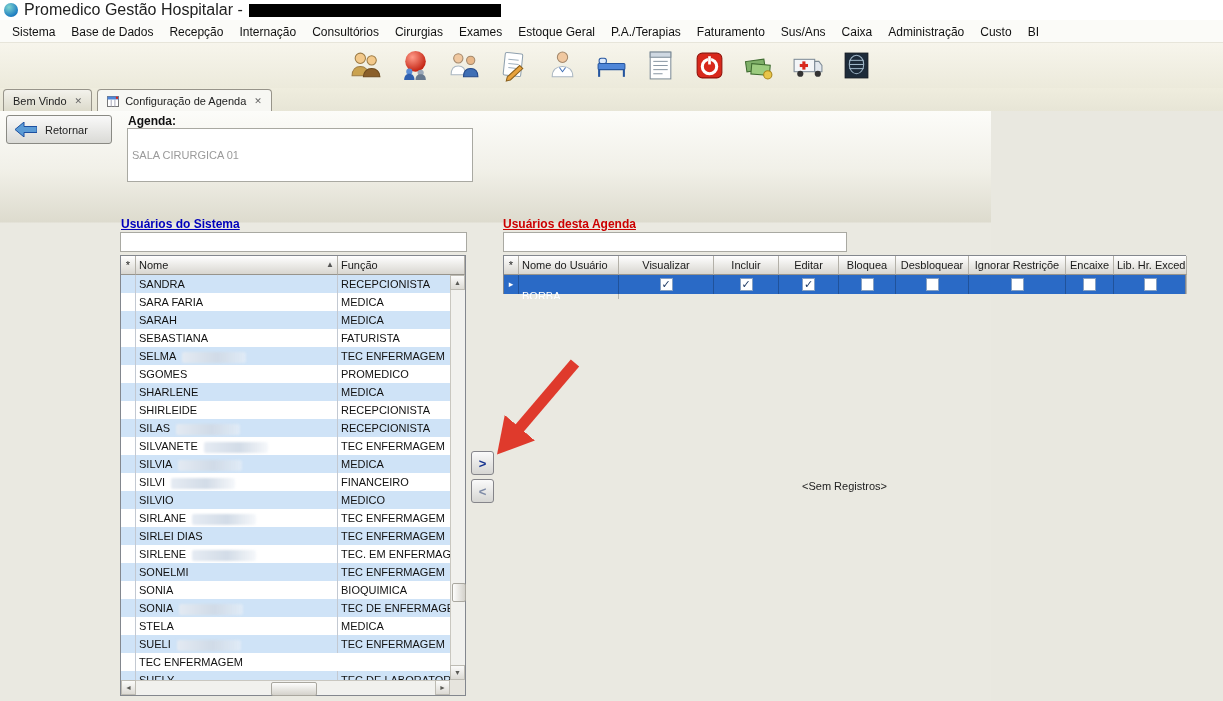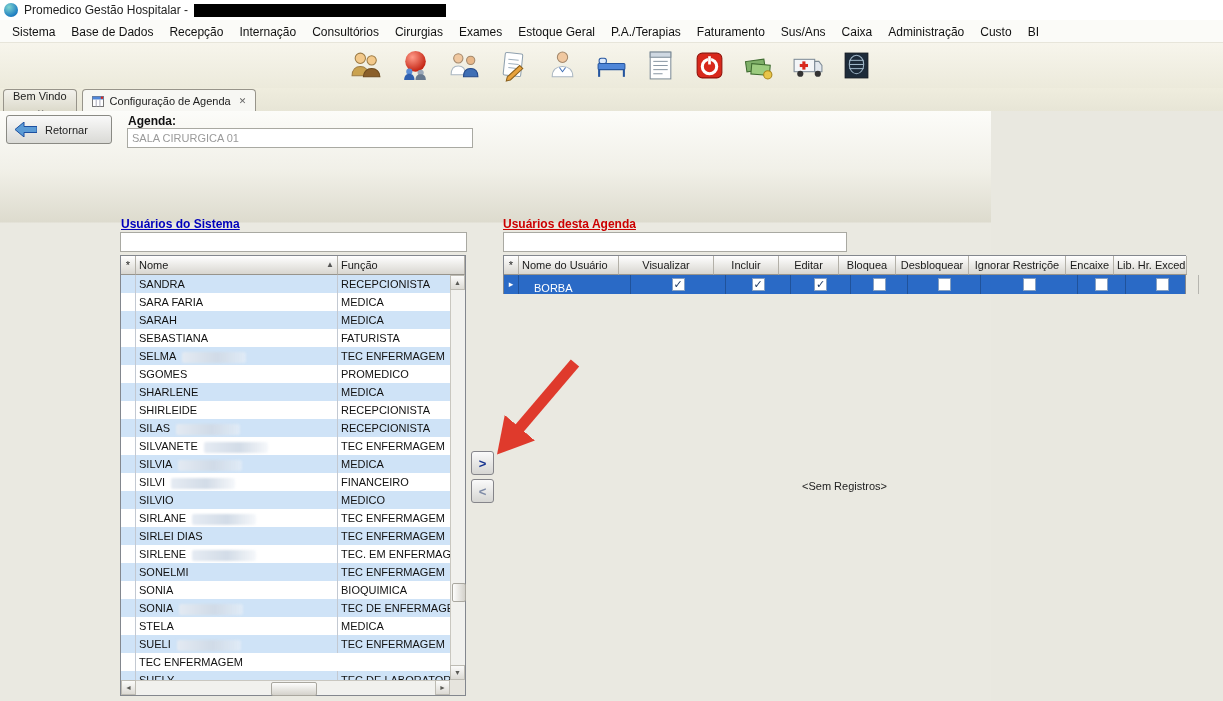--- a/index.html
+++ b/index.html
@@ -2,51 +2,51 @@
 <html style="--selection: #2a6ac6; --row-stripe: #cfe3f7; --left-title: #0000bb; --right-title: #cc0000; --arrow-annotation: #df3a2c;"><head>
 <meta charset="utf-8">
 <style>
   html,body{margin:0;padding:0;}
   body{width:1223px;height:701px;font-family:"Liberation Sans","DejaVu Sans",sans-serif;font-size:11px;color:#111;}
   .screen{position:relative;width:1223px;height:701px;overflow:hidden;background:#e9e8e0;}
 
   
   .titlebar{position:absolute;left:0;top:0;width:100%;height:20px;background:#ffffff;display:flex;align-items:center;padding-left:4px;box-sizing:border-box;}
   .app-icon{width:14px;height:14px;border-radius:50%;background:radial-gradient(circle at 35% 30%, #7fd4d0, #1f7ec2 70%, #0d4f86);margin-right:6px;flex:0 0 auto;}
-  .title-text{font-size:12px;color:#222;}
+  .title-text{font-size:16px;color:#222;}
   .redaction-box{display:inline-block;width:252px;height:13px;background:#000;margin-left:6px;}
 
   
   .menubar{position:absolute;left:0;top:20px;width:100%;height:23px;background:#fbfbf8;border-bottom:1px solid #e7e5da;display:flex;align-items:flex-end;padding-left:4px;box-sizing:border-box;}
   .menu-item{padding:3px 8px;font-size:12px;color:#111;cursor:default;}
 
   
   .toolbar{position:absolute;left:0;top:43px;width:100%;height:45px;background:linear-gradient(#f7f5ec,#eceadb);display:flex;align-items:center;justify-content:center;gap:11px;}
   .tool-btn{width:38px;height:40px;border:0;background:transparent;display:flex;align-items:center;justify-content:center;padding:0;}
   .tool-btn svg{width:33px;height:33px;}
 
   
   .tabbar{position:absolute;left:0;top:88px;width:100%;height:23px;background:linear-gradient(#efedde,#e7e5d6);display:flex;align-items:flex-end;padding-left:3px;box-sizing:border-box;}
   .tab{height:21px;display:flex;align-items:center;gap:6px;padding:0 9px;margin-right:5px;border:1px solid #97948a;border-bottom:none;border-radius:4px 4px 0 0;font-size:11px;color:#222;}
-  .tab.inactive{background:linear-gradient(#f3f2ec,#dcdacb);flex-direction:column;}
+  .tab.inactive{background:linear-gradient(#f3f2ec,#dcdacb);}
   .tab.active{background:#f7f7f3;}
   .tab-close{font-size:9px;color:#666;margin-left:2px;}
   .tab-icon svg{width:12px;height:12px;display:block;}
 
   
   .content{position:absolute;left:0;top:111px;width:991px;height:590px;
     background:linear-gradient(180deg,#fcfcf9 0%,#f1f0e8 10%,#dddbce 18.8%,#eae9e1 19%,#eae9e1 100%);}
 
   .return-btn{position:absolute;left:6px;top:4px;width:106px;height:29px;border:1px solid #8a8a84;border-radius:3px;
     background:linear-gradient(#f9f9f9,#dadad6);display:flex;align-items:center;gap:8px;padding:0 8px;font-size:11px;color:#222;font-family:inherit;}
   .return-arrow svg{width:22px;height:15px;display:block;}
 
   .agenda-label{position:absolute;left:128px;top:3px;font-weight:bold;font-size:12px;}
   .agenda-input{position:absolute;left:127px;top:17px;width:336px;height:16px;border:1px solid #a9a9a2;background:#fff;
-    font-family:inherit;font-size:11px;color:#9a9a9a;padding:1px 4px;}
+    font-family:inherit;font-size:11px;color:#9a9a9a;padding:18px 4px;}
 
   .panel-title{position:absolute;top:106px;font-weight:bold;font-size:12px;text-decoration:underline;}
   .panel-title.left{left:121px;color:var(--left-title,#0000bb);}
   .panel-title.right{left:503px;color:var(--right-title,#cc0000);}
   .search-input{position:absolute;top:121px;height:16px;border:1px solid #a9a9a2;background:#fff;font-family:inherit;font-size:11px;padding:1px 4px;}
   .search-input.left{left:120px;width:337px;}
   .search-input.right{left:503px;width:334px;}
 
   
   .grid{position:absolute;border:1px solid #83878e;background:#fff;box-sizing:border-box;}
@@ -71,21 +71,21 @@
   .lrow .func{flex:1 1 auto;padding:0 3px;}
   .smudge{display:none;margin-left:6px;width:64px;height:11px;border-radius:2px;vertical-align:middle;
     background:linear-gradient(90deg,rgba(228,234,242,.95),rgba(208,218,230,.95) 55%,rgba(238,242,247,.55));filter:blur(1.3px);}
   .lrow.redacted .smudge{display:inline-block;}
 
   
   .grow{display:flex;height:19px;line-height:18px;}
   .grow.selected{background:var(--selection,#2a6ac6);color:#fff;}
   .grow .cell{box-sizing:border-box;overflow:hidden;white-space:nowrap;border-right:1px solid rgba(0,0,0,.22);}
   .rind{width:15px;flex:0 0 auto;text-align:center;font-size:9px;}
-  .rname{width:100px;flex:0 0 auto;padding:4px 3px;margin-left:12px;}
+  .rname{width:100px;flex:0 0 auto;padding:12px 3px;}
   .cc{flex:0 0 auto;display:flex;align-items:center;justify-content:center;}
   .chk{display:inline-block;width:13px;height:13px;background:#fff;border:1px solid #86a0c2;box-sizing:border-box;
     text-align:center;line-height:11px;font-size:11px;font-weight:bold;color:#16335e;}
 
   .empty-text{position:absolute;left:503px;top:369px;width:683px;text-align:center;font-size:11px;color:#222;}
 
   
   .vscroll{position:absolute;top:19px;right:0;bottom:15px;width:15px;background:#f1f1ee;border-left:1px solid #c9c7c0;box-sizing:border-box;}
   .hscroll{position:absolute;left:0;right:15px;bottom:0;height:15px;background:#f1f1ee;border-top:1px solid #c9c7c0;box-sizing:border-box;}
   .corner{position:absolute;right:0;bottom:0;width:15px;height:15px;background:#e6e4dd;}

